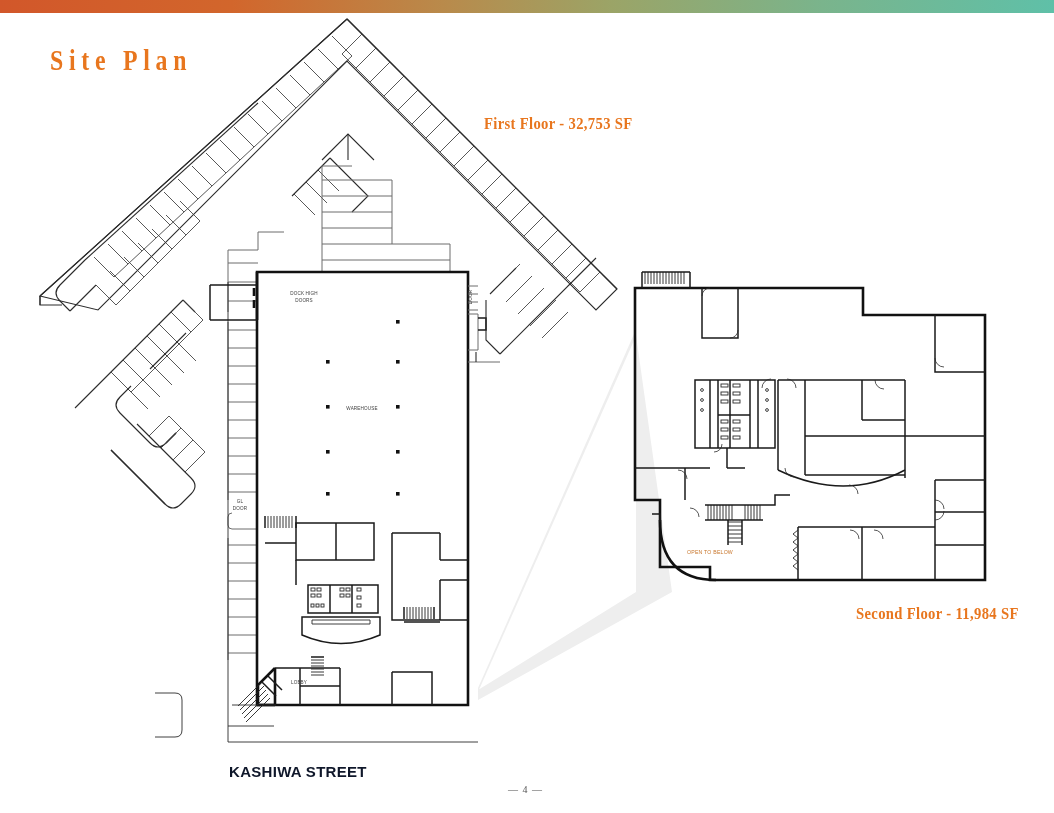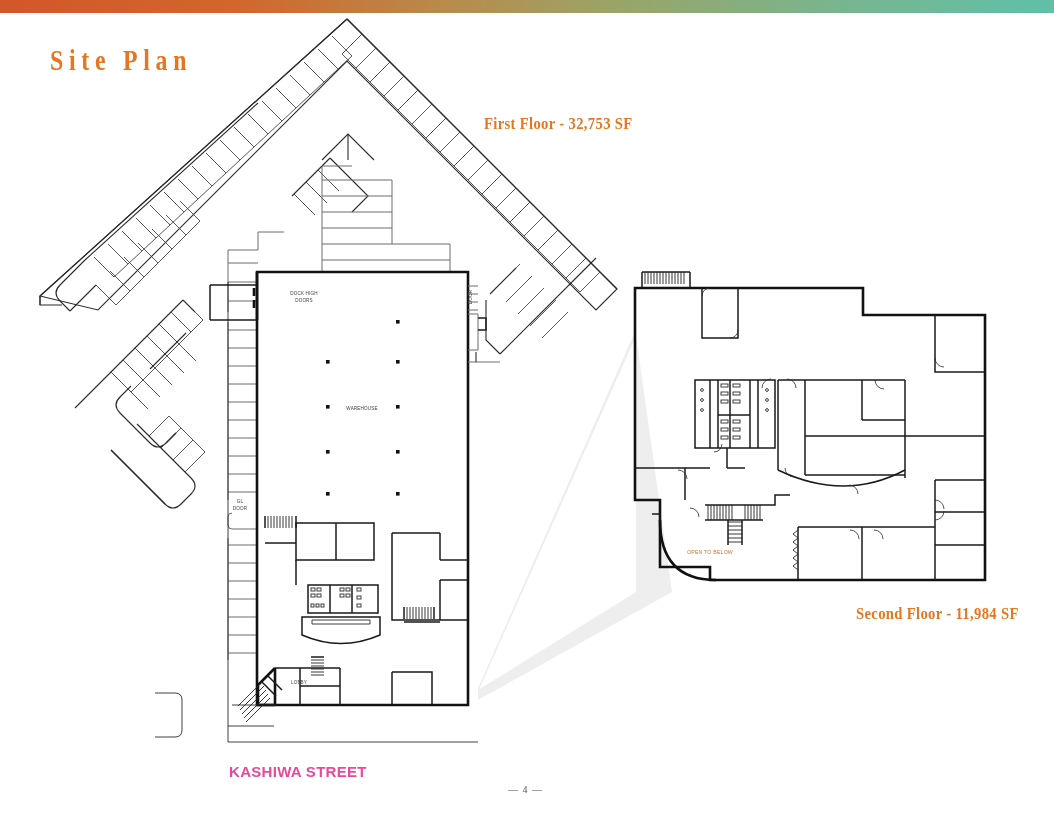--- a/index.html
+++ b/index.html
@@ -47,21 +47,21 @@
   }
   #first-floor-label { left: 484px; top: 114px; }
   #second-floor-label { left: 856px; top: 604px; }
   #street-label {
     position: absolute;
     left: 229px;
     top: 763px;
     font-family: "Liberation Sans", sans-serif;
     font-weight: 700;
     font-size: 15px;
-    color: #ec4899;
+    color: #0f172a;
     letter-spacing: 0.3px;
     white-space: nowrap;
   }
   #page-number {
     position: absolute;
     left: 508px;
     top: 784px;
     font-family: "Liberation Serif", serif;
     font-size: 10px;
     color: #555555;

